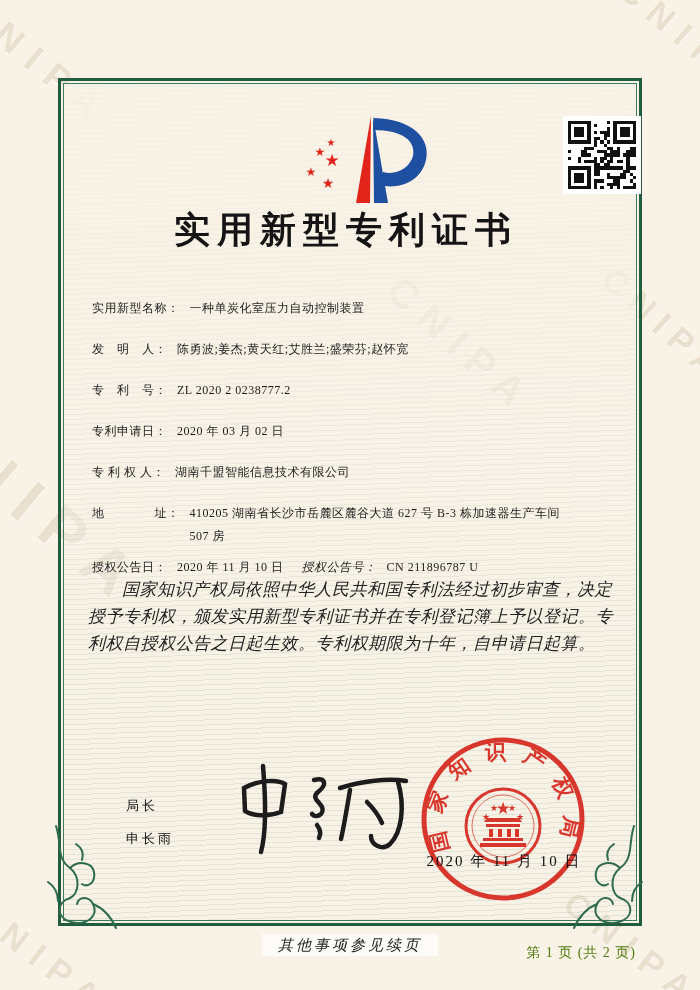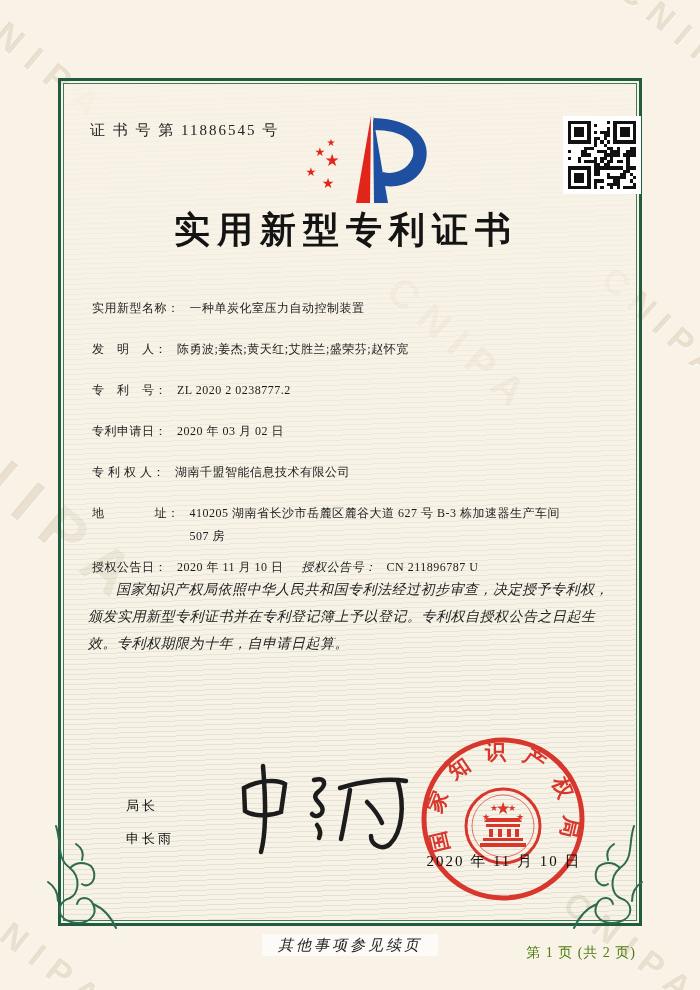--- a/index.html
+++ b/index.html
@@ -29,21 +29,21 @@
   .title{position:absolute;left:0;top:206px;width:692px;text-align:center;
          font-size:36px;font-weight:bold;letter-spacing:7px;color:#141414;}
 
   .row{position:absolute;left:92px;width:530px;font-size:12px;color:#1d1d1d;letter-spacing:.5px;line-height:23px;}
   .row .lab{white-space:pre;}
   .row .val{margin-left:10px;}
   .row .val.wrap{display:inline-block;width:392px;vertical-align:top;}
   .pair2{margin-left:18px;font-style:italic;}
 
   .legal{position:absolute;left:88px;top:576px;width:528px;color:#222;}
-  .legal p{margin:0;text-indent:2em;font-size:14px;line-height:27px;font-style:italic;letter-spacing:.5px;}
+  .legal p{margin:0;text-indent:2em;font-size:17px;line-height:27px;font-style:italic;letter-spacing:.5px;}
 
   .signer{position:absolute;left:126px;top:789px;font-size:13px;color:#111;letter-spacing:3px;line-height:33px;}
   .sig{position:absolute;left:228px;top:758px;width:188px;height:102px;}
 
   .seal{position:absolute;left:418px;top:734px;width:170px;height:170px;}
   .seal-date{position:absolute;left:404px;top:852px;width:200px;text-align:center;
              font-size:15px;color:#101010;letter-spacing:2px;z-index:5;}
 
   .flourish{position:absolute;width:72px;height:106px;}
   .fl-left{left:46px;top:824px;}
@@ -84,21 +84,20 @@
     <g fill="none" stroke="#2f6b4f" stroke-width="2" stroke-linecap="round">
       <path d="M10,2 C16,20 10,34 24,44 C36,54 32,70 24,74"></path>
       <path d="M24,74 C10,78 10,94 25,98 C41,102 53,92 47,80 C43,72 33,72 31,80"></path>
       <path d="M24,44 C32,36 46,38 48,48 C50,58 42,64 36,60"></path>
       <path d="M47,80 C57,84 65,93 70,104"></path>
       <path d="M2,58 C8,62 12,69 12,77"></path>
       <path d="M30,20 C36,24 38,30 36,36"></path>
     </g>
   </svg>
 
-  <div class="certno">证 书 号 第 11886545 号</div>
 
   <svg class="logo" viewBox="0 0 150 102">
     <path d="M73,10 L58,97 L72,97 Z" fill="#e1251b"></path>
     <path d="M75,10 L90,97 L76,97 Z" fill="#1e4fa0"></path>
     <path d="M76,12 C115,13 133,33 128,54 C123,76 100,84 82,79 L85,66 C99,70 112,61 115,50 C118,36 106,24 75,24 Z" fill="#1e4fa0"></path>
     <g fill="#e1251b" font-family="'DejaVu Sans',sans-serif" text-anchor="middle">
       <text x="33" y="40" font-size="10">★</text>
       <text x="22" y="50" font-size="12">★</text>
       <text x="34" y="60" font-size="17">★</text>
       <text x="13" y="70" font-size="12">★</text>

